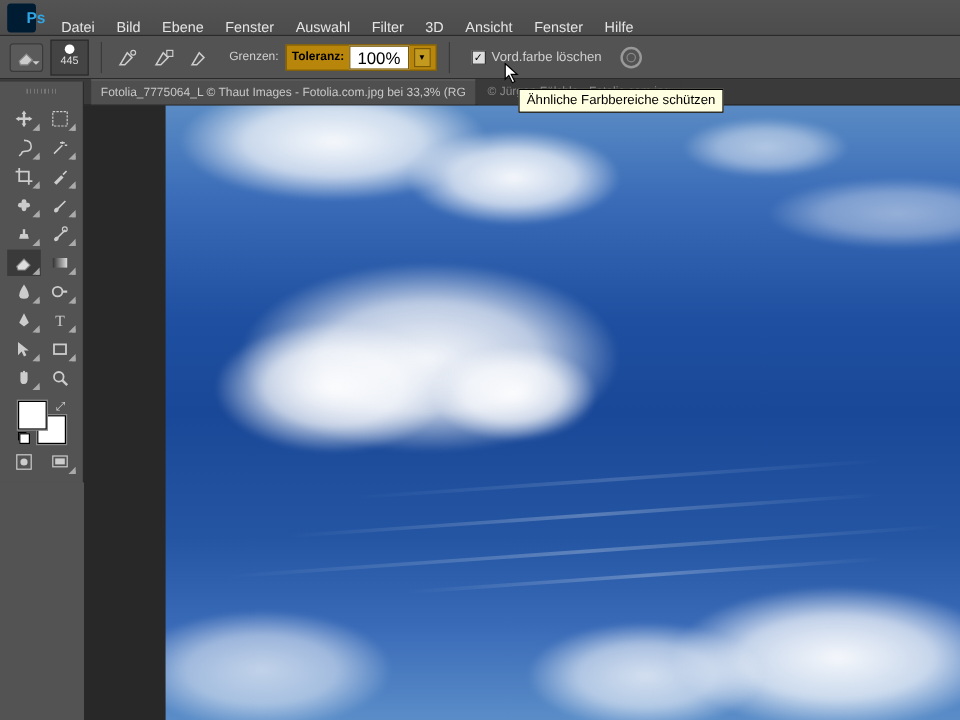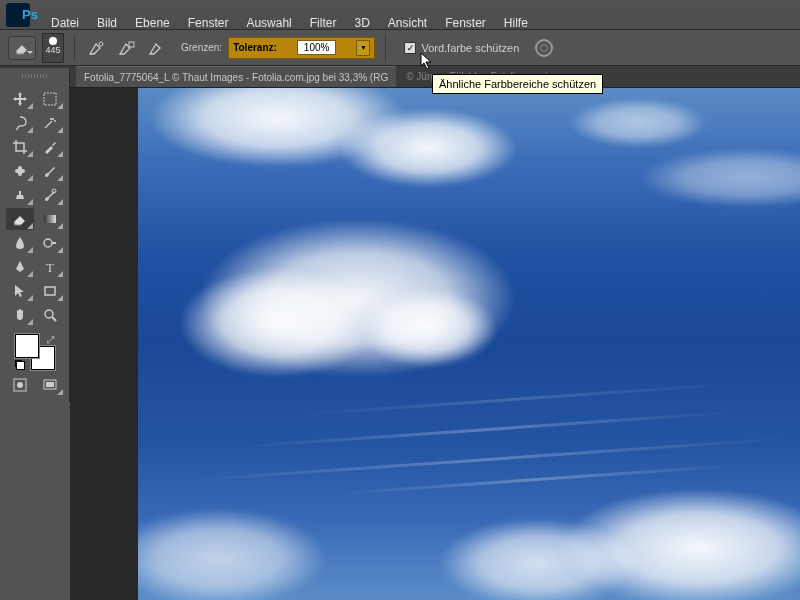--- a/index.html
+++ b/index.html
@@ -7,31 +7,31 @@
 
 
 .menubar { height: 30px; background: linear-gradient(#535353, #4c4c4c); display: flex; align-items: center; padding: 0 6px; border-bottom: 1px solid #2a2a2a; }
 .ps-logo { width: 24px; height: 24px; background: #001c33; border-radius: 3px; display: flex; align-items: center; justify-content: center; margin-right: 12px; color: #2fa6e4; font-weight: bold; font-size: 13px; font-family: Arial; padding-left: 24px; }
 .menu-item { padding: 0 9px; height: 14px; line-height: 30px; cursor: pointer; color: #e4e4e4; font-size: 12px; }
 
 
 .optionsbar { height: 36px; background: #535353; display: flex; align-items: center; padding: 0 8px; border-bottom: 1px solid #2a2a2a; gap: 6px; }
 .tool-preset { width: 28px; height: 24px; background: #5a5a5a; border: 1px solid #3a3a3a; border-radius: 3px; display:flex; align-items:center; justify-content:center; position:relative; }
 .tool-preset::after { content:""; position:absolute; bottom:2px; right:2px; border:3px solid transparent; border-top-color:#ccc; }
-.brush-preview { display:flex; flex-direction:column; align-items:center; width:22px; height:30px; background:#444; border:1px solid #2a2a2a; padding:1px 0; }
+.brush-preview { display:flex; flex-direction:column; align-items:center; width:32px; height:30px; background:#444; border:1px solid #2a2a2a; padding:1px 0; }
 .brush-dot { width:8px; height:8px; background:#fff; border-radius:50%; margin-top:2px; }
 .brush-sz { font-size:9px; color:#ddd; }
 .opt-sep { width:1px; height:26px; background:#3a3a3a; margin:0 4px; }
 .opt-icon { width:24px; height:22px; display:flex; align-items:center; justify-content:center; color:#c8c8c8; cursor:pointer; }
 .opt-label { color:#d0d0d0; font-size:10px; margin-left:6px; }
 .opt-dropdown { height:20px; background:#525252; border:1px solid #3a3a3a; font-size:10px; color:#ddd; padding:0 16px 0 6px; display:flex; align-items:center; position:relative; border-radius:2px; }
 .opt-dropdown::after { content:"▾"; position:absolute; right:4px; font-size:9px; color:#bbb; }
-.tol-block { display:flex; align-items:center; background:#b8860b; border:1px solid #7a5a08; height:22px; padding:0 4px; gap:20px; }
+.tol-block { display:flex; align-items:center; background:#b8860b; border:1px solid #7a5a08; height:22px; padding:0 4px; gap:4px; }
 .tol-label { color:#000; font-size:10px; font-weight:bold; }
-.tol-field { background:#fff; color:#000; font-size:10px; padding:1px 6px; border:1px solid #7a5a08; min-width:32px; text-align:right; }
+.tol-field { background:#fff; color:#000; font-size:14px; padding:1px 6px; border:1px solid #7a5a08; min-width:32px; text-align:right; }
 .tol-arrow { width:14px; height:16px; background:#c49a1e; border:1px solid #7a5a08; display:flex; align-items:center; justify-content:center; font-size:8px; color:#000; }
 .opt-checkbox { display:flex; align-items:center; gap:5px; margin-left:8px; }
 .chk { width:12px; height:12px; background:#ddd; border:1px solid #333; display:flex; align-items:center; justify-content:center; font-size:9px; color:#000; }
 .opt-ring { width:18px; height:18px; border:2px solid #999; border-radius:50%; margin-left:10px; position:relative; }
 .opt-ring::after { content:""; position:absolute; inset:3px; border:1px solid #888; border-radius:50%; }
 
 
 .tabbar { height: 22px; background: #3a3a3a; display: flex; align-items: center; padding-left: 76px; font-size: 10px; color: #c8c8c8; gap: 2px; border-bottom:1px solid #222; white-space:nowrap; overflow:hidden; }
 .tab { height:22px; display:flex; align-items:center; padding:0 8px; background:#4f4f4f; border-top:1px solid #666; cursor:pointer; }
 .tab.bg { background:#3a3a3a; border-top:none; color:#888; }
@@ -114,21 +114,21 @@
   </div>
   <span class="opt-label">Grenzen:</span>
   <div class="tol-block">
     <span class="tol-label">Toleranz:</span>
     <span class="tol-field">100%</span>
     <span class="tol-arrow">▾</span>
   </div>
   <div class="opt-sep"></div>
   <div class="opt-checkbox">
     <div class="chk">✓</div>
-    <span>Vord.farbe schützen</span>
+    <span>Vord.farbe löschen</span>
   </div>
   <div class="opt-ring"></div>
 </div>
 
 <div class="tabbar">
   <div class="tab">Fotolia_7775064_L © Thaut Images - Fotolia.com.jpg bei 33,3% (RG</div>
   <div class="tab bg">© Jürgen Fälchle - Fotolia.com.jpg</div>
 </div>
 
 <div class="tooltip">Ähnliche Farbbereiche schützen</div>

